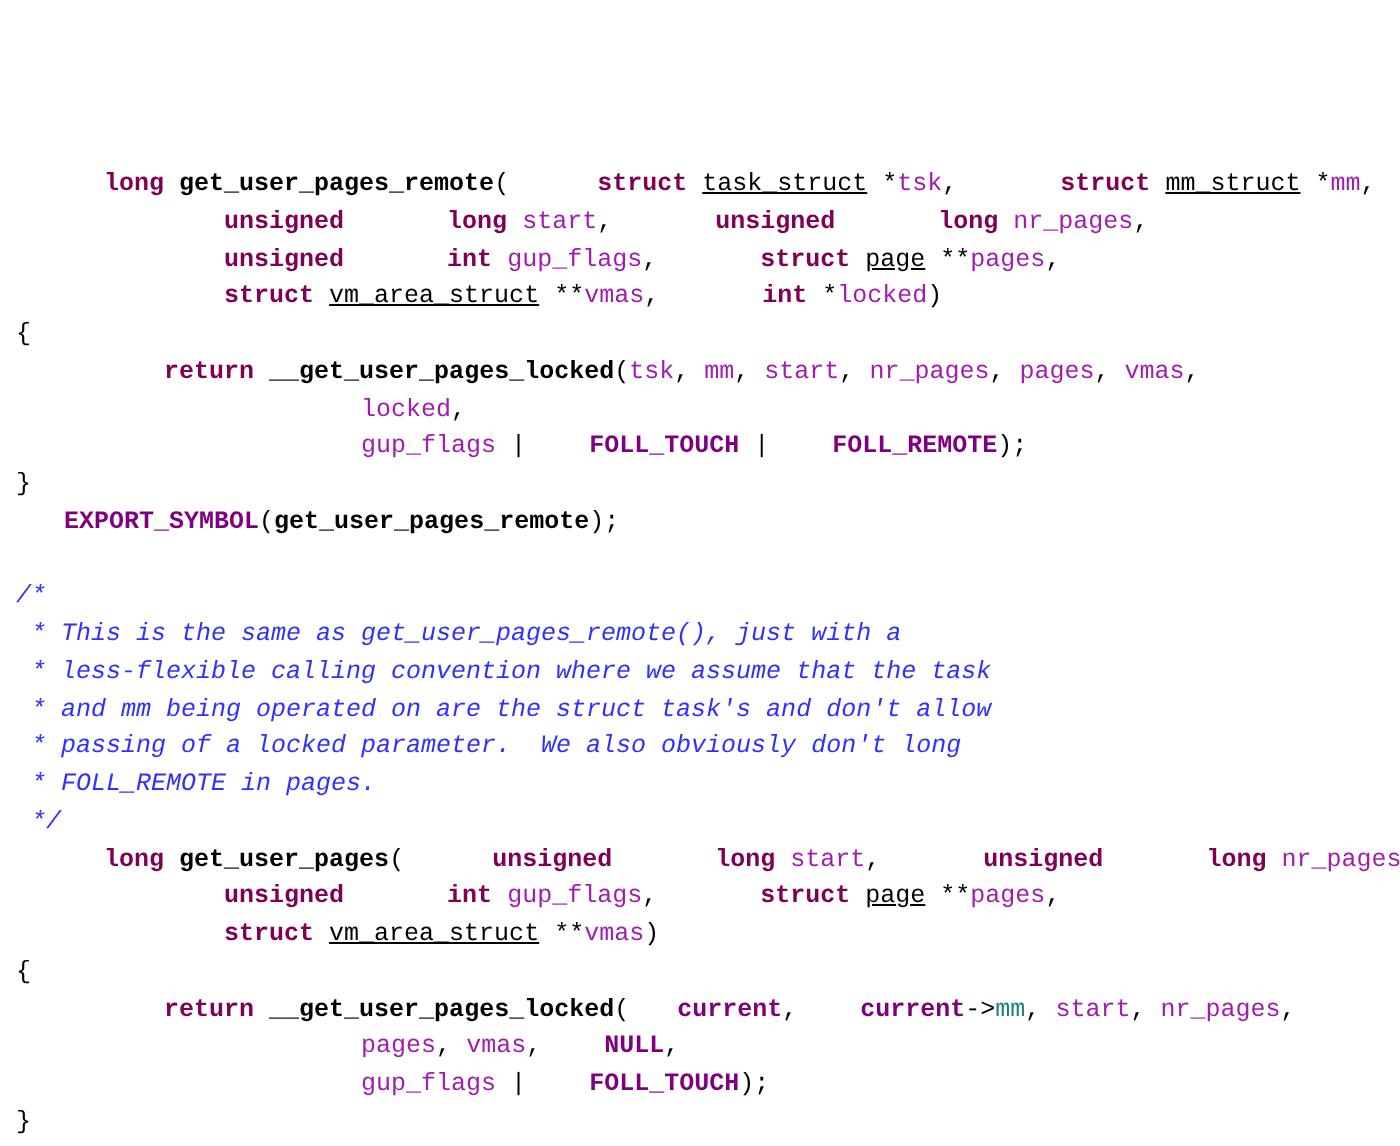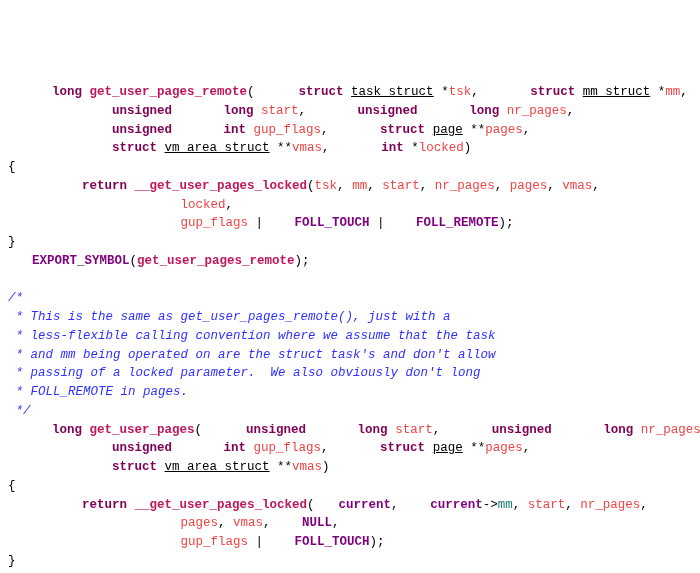--- a/index.html
+++ b/index.html
@@ -9,22 +9,22 @@
     font-family: "Consolas", "Courier New", monospace;
     font-size: 12.5px;
     line-height: 1.5;
     white-space: pre;
     color: #000000;
     width: 700px;
     box-sizing: border-box;
   }
   .kw { color: #7f0055; font-weight: bold; margin-left: 44px; }      
   .typ { color: #000000; text-decoration: underline; } 
-  .id  { color: #ef4444; }                           
-  .fn  { color: #be185d; font-weight: bold; font-family: Liberation Mono, monospace; }                           
+  .id  { color: #a21caf; }                           
+  .fn  { color: #000000; font-weight: bold; font-family: Liberation Mono, monospace; }                           
   .mac { color: #7f007f; font-weight: bold; padding-left: 24px; }      
   .cm  { color: #3030ff; font-style: italic; }     
   .str { color: #1a8080; }
 </style>
 </head>
 <body>
 
 
 
 <span><span class="kw">long</span> <span class="fn">get_user_pages_remote</span>(<span class="kw">struct</span> <span class="typ">task_struct</span> *<span class="id">tsk</span>, <span class="kw">struct</span> <span class="typ">mm_struct</span> *<span class="id">mm</span>,

